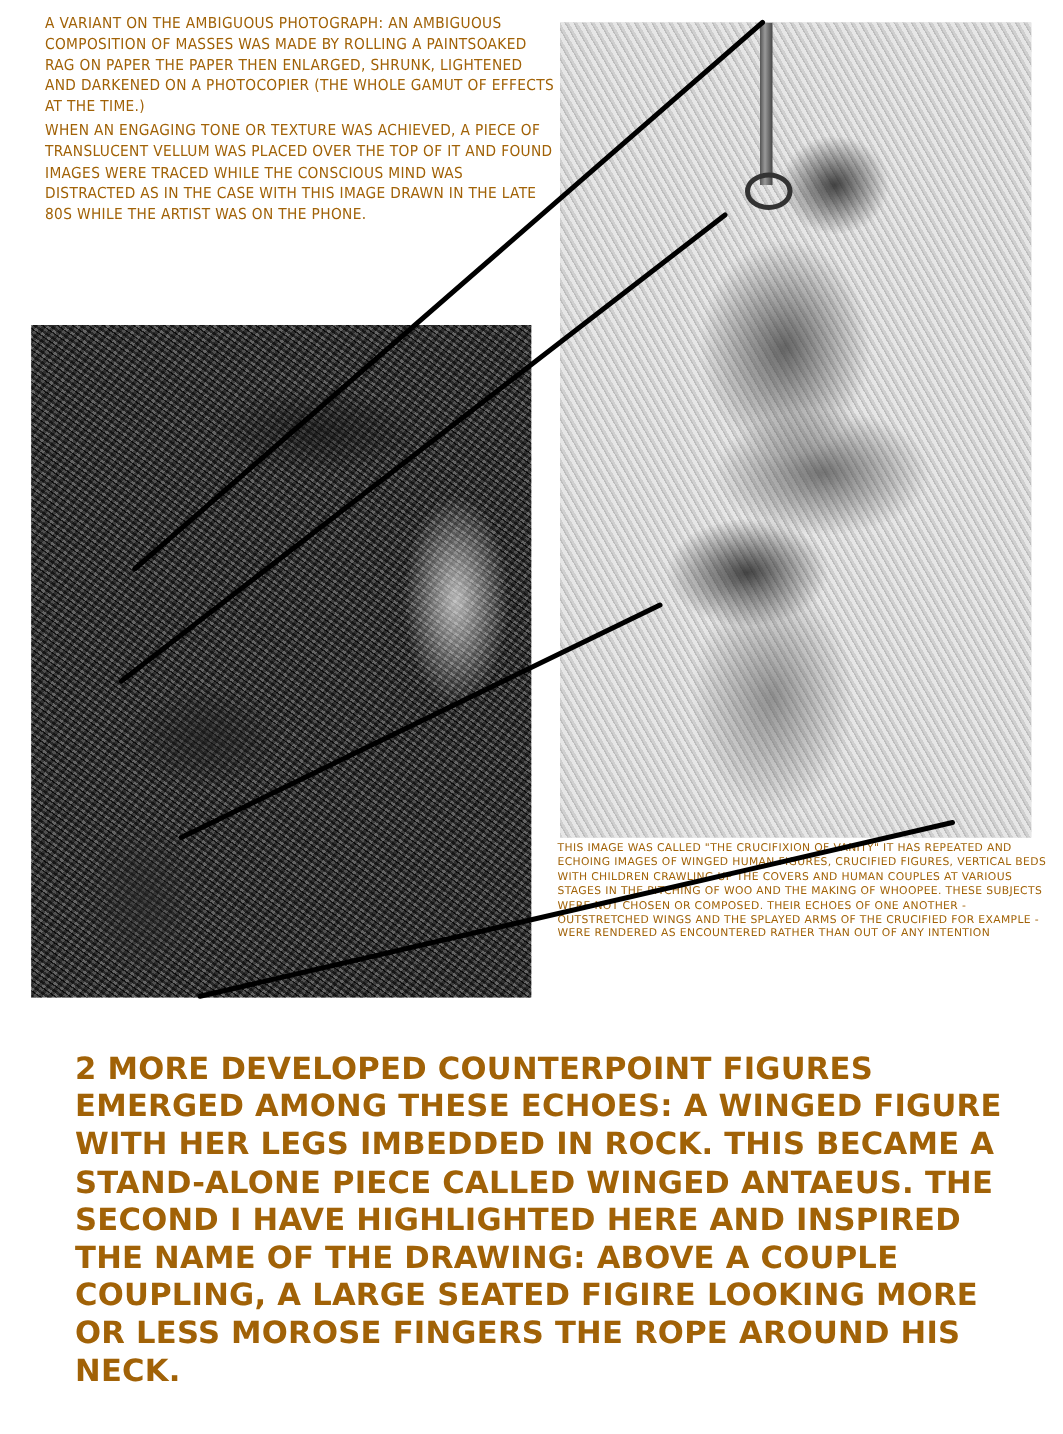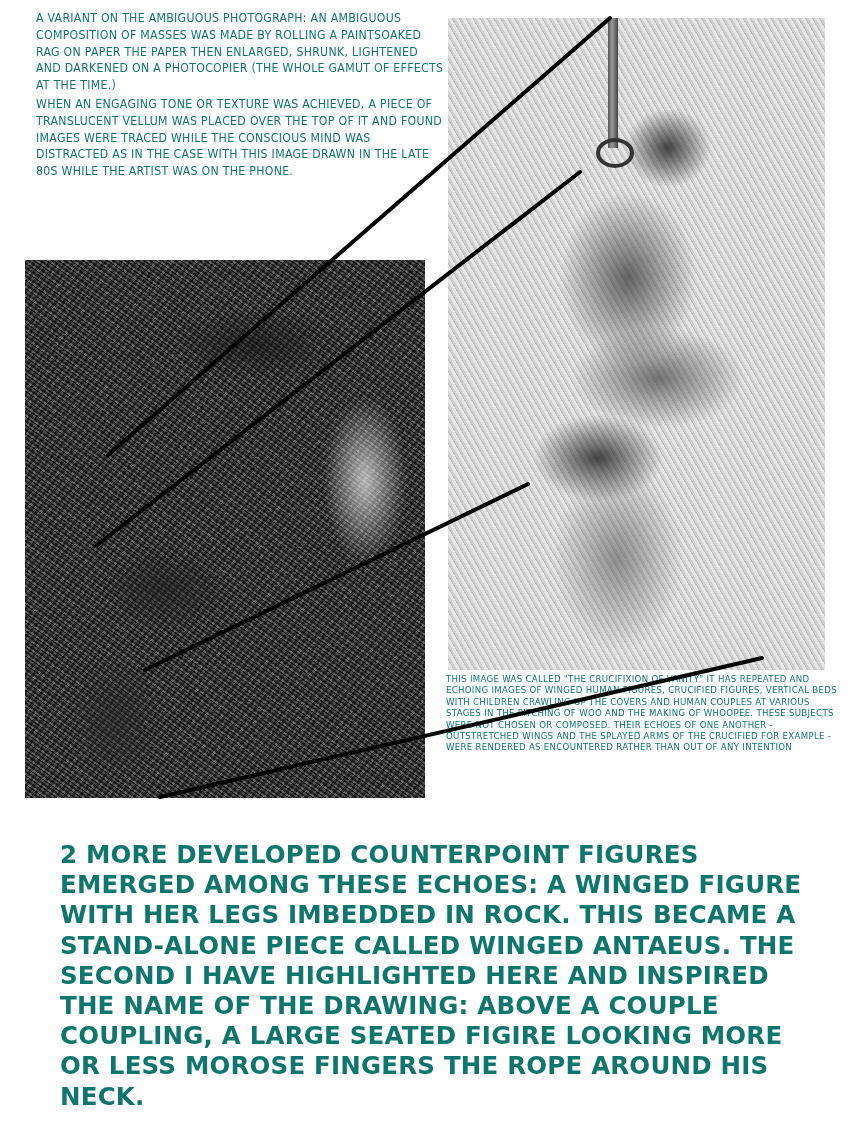--- a/index.html
+++ b/index.html
@@ -1,19 +1,19 @@
 <!DOCTYPE html>
 <html><head>
 <meta charset="utf-8">
 <style>
   html, body { margin: 0; padding: 0; background: #ffffff; }
   body { width: 850px; height: 1147px; position: relative; overflow: hidden;
          font-family: "DejaVu Sans", sans-serif; color: #111; }
   .note { position: absolute; text-transform: uppercase; letter-spacing: 0.3px;
-          font-family: "DejaVu Sans", sans-serif; color: #0f766e; margin: 0; }
+          font-family: "DejaVu Sans", sans-serif; color: #a16207; margin: 0; }
   .note p { margin: 0; }
   #note-top { left: 36px; top: 10px; width: 410px; font-size: 12.2px; line-height: 16.8px; font-stretch: condensed; }
   #note-top .para2 { margin-top: 2px; }
   #note-caption { left: 446px; top: 674px; width: 400px; font-size: 8.6px; line-height: 11.4px; }
   #note-bottom { left: 60px; top: 840px; width: 770px; font-size: 24.5px; line-height: 30.2px;
                  font-weight: bold; letter-spacing: 0.2px; }
 
   .artwork { position: absolute; overflow: hidden; }
   #left-art { left: 25px; top: 260px; width: 400px; height: 538px;
     background:

